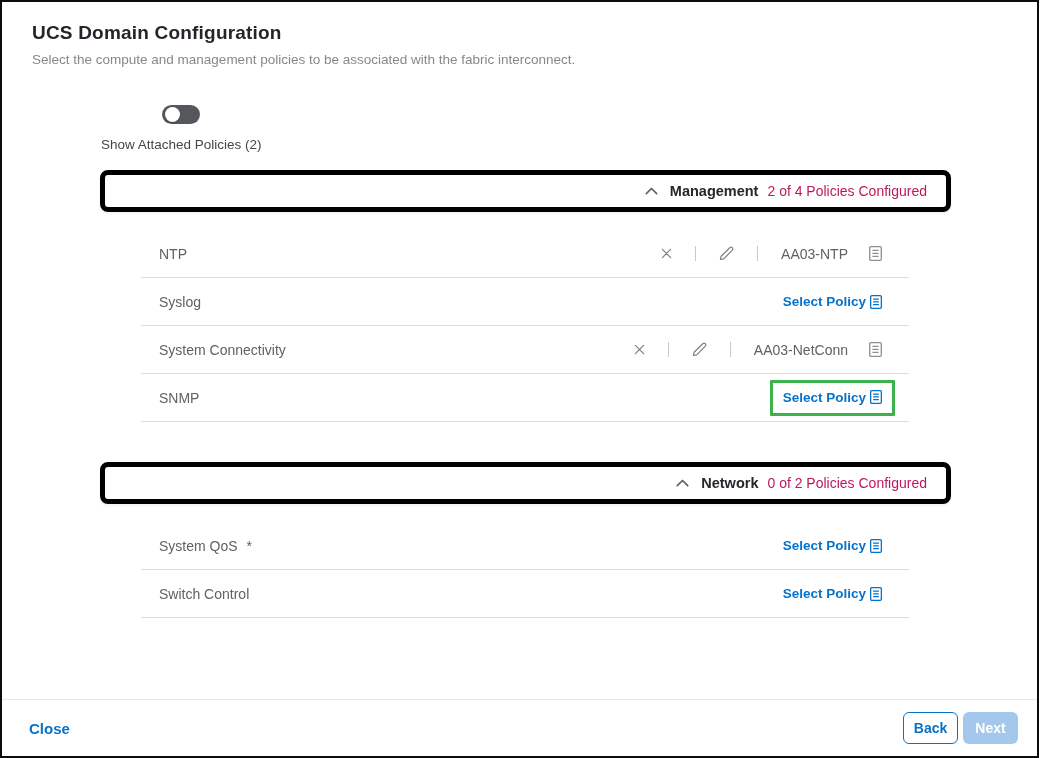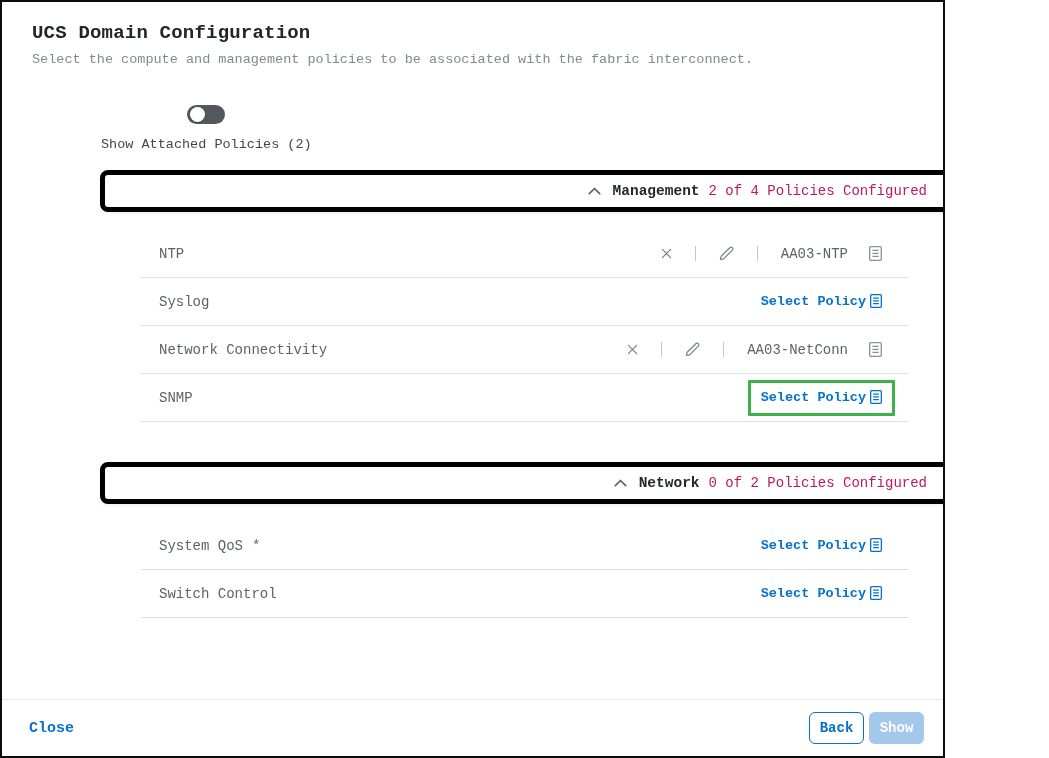--- a/index.html
+++ b/index.html
@@ -1,20 +1,20 @@
 <!DOCTYPE html>
 <html><head>
 <meta charset="utf-8">
 <style>
   * { box-sizing: border-box; }
   body { margin: 0; background: #fff; }
   .dialog {
-    position: relative; width: 945px; height: 758px;
+    position: relative; width: 1039px; height: 758px;
     border: 2px solid #0c0c0c; background: #fff; overflow: hidden;
-    font-family: Liberation Mono, monospace;
+    font-family: Liberation Sans, sans-serif;
   }
   .page-header { position: absolute; top: 20px; left: 30px; right: 30px; }
   .title { margin: 0; font-size: 19px; font-weight: 700; color: #22262a; letter-spacing: .2px; }
   .subtitle { margin-top: 8px; font-size: 13.5px; color: #84898e; }
 
   .toggle-row { position: absolute; top: 103px; left: 99px; display: flex; align-items: center; gap: 13px; flex-direction: column; }
   .toggle { position: relative; width: 38px; height: 19px; border-radius: 10px; background: #54575c; cursor: pointer; flex: none; }
   .toggle-knob { position: absolute; left: 2.5px; top: 2px; width: 15px; height: 15px; border-radius: 50%; background: #fff; box-shadow: 0 1px 1px rgba(0,0,0,.25); }
   .toggle-label { font-size: 13.5px; color: #42474c; }
 
@@ -34,21 +34,21 @@
   .row { height: 48px; border-bottom: 1px solid #dcdee1; display: flex; align-items: center; padding: 0 27px 0 18px; }
   .row-label { font-size: 14px; color: #5d6267; }
   .required { margin-left: 9px; font-size: 14px; color: #5d6267; }
   .row-right { margin-left: auto; display: flex; align-items: center; gap: 23px; }
   .x-icon, .pencil-icon { display: flex; color: #7b8085; cursor: pointer; }
   .pipe { width: 1px; height: 15px; background: #c6c8cb; }
   .policy-name { font-size: 14px; color: #5d6267; }
   .doc-icon { display: flex; }
   .doc-icon.gray { color: #8b9095; margin-left: -2px; }
   .select-wrap { display: flex; }
-  .select-policy { display: flex; gap: 4px; color: #0672cb; font-size: 13.5px; font-weight: 700; text-decoration: none; cursor: pointer; }
+  .select-policy { display: flex; align-items: center; gap: 4px; color: #0672cb; font-size: 13.5px; font-weight: 700; text-decoration: none; cursor: pointer; }
   .green-highlight { border: 3px solid #3cb24a; padding: 7px 10px 8px; margin-right: -13px; border-radius: 1px; }
 
   .footer {
     position: absolute; left: 0; right: 0; bottom: 0; height: 57px;
     border-top: 1px solid #e5e7e9; background: #fff;
     display: flex; align-items: center;
   }
   .close-link { margin-left: 27px; font-size: 15px; font-weight: 700; color: #0672cb; text-decoration: none; cursor: pointer; }
   .footer-spacer { flex: 1; }
   .btn { width: 55px; height: 32px; border-radius: 6px; font-family: inherit; font-size: 14px; font-weight: 700; display: flex; align-items: center; justify-content: center; }
@@ -121,21 +121,21 @@
                       <rect x="0.7" y="0.7" width="11.6" height="13.6" rx="1.2" fill="none" stroke="currentColor" stroke-width="1.4"></rect>
                       <path d="M3.4 4.4 H9.6 M3.4 7.4 H9.6 M3.4 10.4 H9.6" stroke="currentColor" stroke-width="1.2"></path>
                     </svg>
           </span>
         </a>
       </span>
     </div>
   </div>
 
   <div class="row">
-    <span class="row-label">Network Connectivity</span>
+    <span class="row-label">System Connectivity</span>
     <div class="row-right">
       <span class="x-icon">
         <svg width="11" height="11" viewBox="0 0 11 11">
                   <path d="M1.4 1.4 L9.6 9.6 M9.6 1.4 L1.4 9.6" stroke="currentColor" stroke-width="1.2" stroke-linecap="round"></path>
                 </svg>
       </span>
       <span class="pipe"></span>
       <span class="pencil-icon">
         <svg width="15" height="15" viewBox="0 0 15 15">
                   <path d="M10.8 1.7 a1.75 1.75 0 0 1 2.5 2.5 L4.7 12.8 L1.4 13.5 L2.1 10.3 Z" fill="none" stroke="currentColor" stroke-width="1.2" stroke-linejoin="round"></path>
@@ -219,16 +219,16 @@
     </div>
   </div>
 </div>
   </div>
 </div>
 
   <div class="footer">
     <a class="close-link">Close</a>
     <div class="footer-spacer"></div>
     <button class="btn btn-back">Back</button>
-    <button class="btn btn-next" aria-disabled="true">Show</button>
+    <button class="btn btn-next" aria-disabled="true">Next</button>
   </div>
 
 </div>
 
 </body></html>

